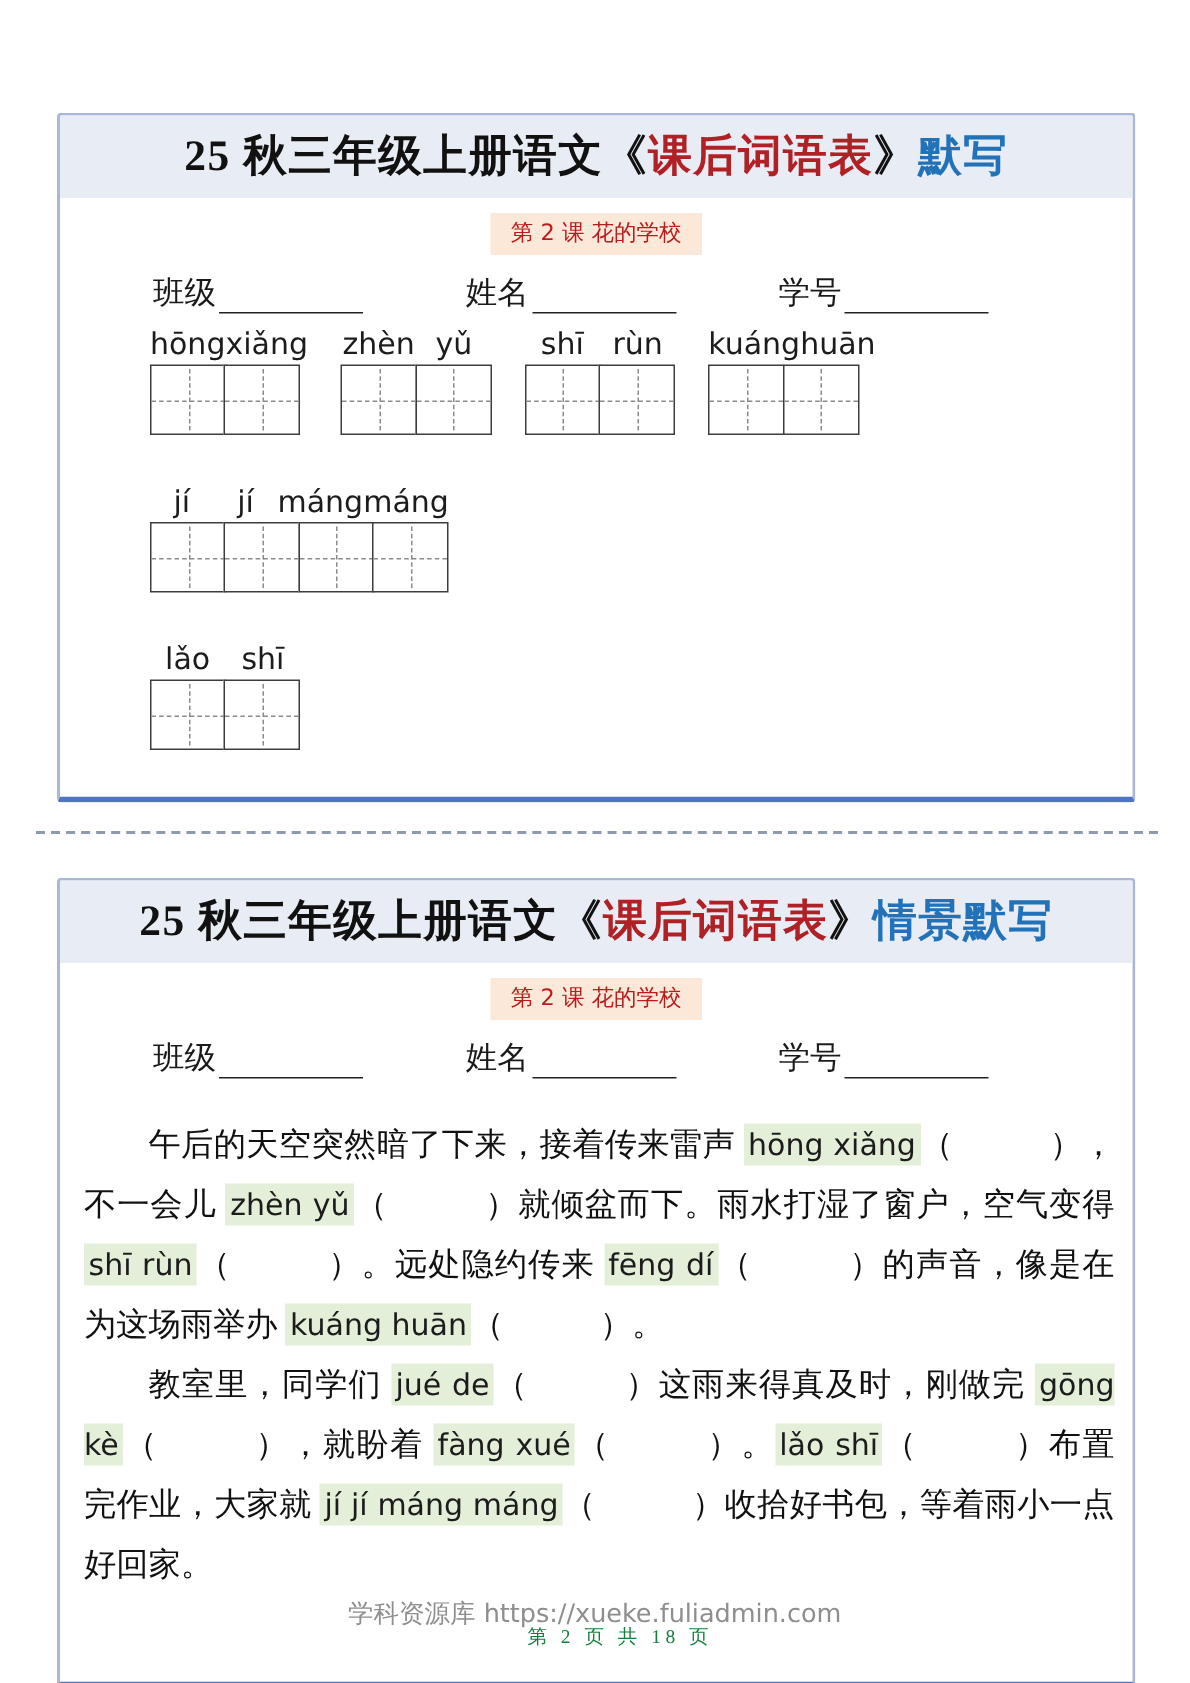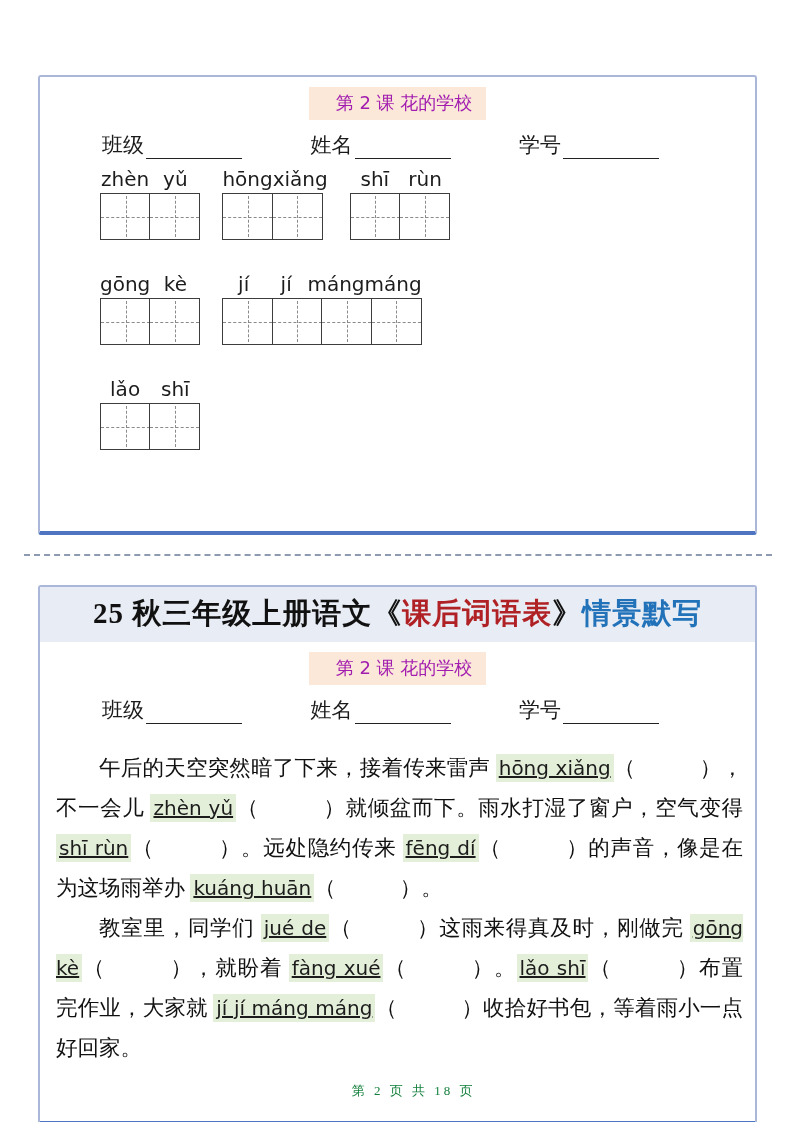--- a/index.html
+++ b/index.html
@@ -30,23 +30,23 @@
     letter-spacing:1px;
     color:#111111;
   }
   .c-red  { color:#b02125; }
   .c-blue { color:#2272b9; }
 
   .badge-wrap { text-align:center; margin-top:10px; }
   .lesson-badge {
     display:inline-block;
     background:#fbe8d9;
-    color:#a21caf;
-    font-size:18px;
-    padding:4px 14px 5px 27px;
+    color:#b91c1c;
+    font-size:15px;
+    padding:4px 14px 5px 14px;
     font-family:"DejaVu Sans", sans-serif;
     font-weight:500;
   }
 
   .fields-row {
     display:flex; justify-content:space-between;
     padding:0 96px 0 62px;
     margin-top:9px;
     font-size:21px; color:#1a1a1a;
     height:30px; align-items:flex-end;
@@ -104,21 +104,20 @@
     color:#111111;
   }
   .body-para { text-indent:2em; text-align:justify; }
   .py-hl {
     background:#e3efd8;
     font-family:"DejaVu Sans", sans-serif;
     font-size:20px;
     padding:2px 3px;
     text-indent:0; display:inline;
     color:#1c1c1c;
-    text-decoration:underline;
   }
   .blank { display:inline-block; width:64px; height:1px; }
 
   .footer-watermark {
     position:absolute; top:1064px; left:0; width:793px;
     text-align:center;
     font-family:"DejaVu Sans", sans-serif;
     font-size:17px; color:#8e8e8e;
     z-index:3;
   }
@@ -129,20 +128,23 @@
     letter-spacing:3px;
     z-index:3;
   }
 </style>
 </head>
 <body>
 
 <div class="page">
 
   <div class="sheet sheet1">
+    <div class="band-title">
+      <span>25 秋三年级上册语文</span><span>《</span><span class="c-red">课后词语表</span><span>》</span><span class="c-blue">默写</span>
+    </div>
     <div class="badge-wrap">
       <span class="lesson-badge">第 2 课 花的学校</span>
     </div>
     <div class="fields-row">
       <span class="field">
           <span>班级</span>
           <span class="field-underline"></span>
         </span>
       <span class="field">
           <span>姓名</span>
@@ -150,60 +152,60 @@
         </span>
       <span class="field">
           <span>学号</span>
           <span class="field-underline"></span>
         </span>
     </div>
     <div class="word-rows" id="word-rows-1">
         <div class="word-row">
           <div class="word-group">
             <div class="pinyin-row">
+              <span class="syl">hōng</span>
+              <span class="syl">xiǎng</span>
+            </div>
+            <div class="cells">
+              <div class="cell"></div>
+              <div class="cell"></div>
+            </div>
+          </div>
+          <div class="word-group">
+            <div class="pinyin-row">
               <span class="syl">zhèn</span>
               <span class="syl">yǔ</span>
             </div>
             <div class="cells">
               <div class="cell"></div>
               <div class="cell"></div>
             </div>
           </div>
           <div class="word-group">
             <div class="pinyin-row">
-              <span class="syl">hōng</span>
-              <span class="syl">xiǎng</span>
-            </div>
-            <div class="cells">
-              <div class="cell"></div>
-              <div class="cell"></div>
-            </div>
-          </div>
-          <div class="word-group">
-            <div class="pinyin-row">
               <span class="syl">shī</span>
               <span class="syl">rùn</span>
             </div>
             <div class="cells">
               <div class="cell"></div>
               <div class="cell"></div>
             </div>
           </div>
+          <div class="word-group">
+            <div class="pinyin-row">
+              <span class="syl">kuáng</span>
+              <span class="syl">huān</span>
+            </div>
+            <div class="cells">
+              <div class="cell"></div>
+              <div class="cell"></div>
+            </div>
+          </div>
         </div>
         <div class="word-row">
-          <div class="word-group">
-            <div class="pinyin-row">
-              <span class="syl">gōng</span>
-              <span class="syl">kè</span>
-            </div>
-            <div class="cells">
-              <div class="cell"></div>
-              <div class="cell"></div>
-            </div>
-          </div>
           <div class="word-group">
             <div class="pinyin-row">
               <span class="syl">jí</span>
               <span class="syl">jí</span>
               <span class="syl">máng</span>
               <span class="syl">máng</span>
             </div>
             <div class="cells">
               <div class="cell"></div>
               <div class="cell"></div>
@@ -249,15 +251,16 @@
           <span>学号</span>
           <span class="field-underline"></span>
         </span>
     </div>
     <div class="paragraphs" id="paragraphs-2">
         <p class="body-para"><span>午后的天空突然暗了下来，接着传来雷声 </span><span class="py-hl">hōng xiǎng</span><span>（</span><span class="blank"></span><span>），不一会儿 </span><span class="py-hl">zhèn yǔ</span><span>（</span><span class="blank"></span><span>）就倾盆而下。雨水打湿了窗户，空气变得 </span><span class="py-hl">shī rùn</span><span>（</span><span class="blank"></span><span>）。远处隐约传来 </span><span class="py-hl">fēng dí</span><span>（</span><span class="blank"></span><span>）的声音，像是在为这场雨举办 </span><span class="py-hl">kuáng huān</span><span>（</span><span class="blank"></span><span>）。</span></p>
         <p class="body-para"><span>教室里，同学们 </span><span class="py-hl">jué de</span><span>（</span><span class="blank"></span><span>）这雨来得真及时，刚做完 </span><span class="py-hl">gōng kè</span><span>（</span><span class="blank"></span><span>），就盼着 </span><span class="py-hl">fàng xué</span><span>（</span><span class="blank"></span><span>）。</span><span class="py-hl">lǎo shī</span><span>（</span><span class="blank"></span><span>）布置完作业，大家就 </span><span class="py-hl">jí jí máng máng</span><span>（</span><span class="blank"></span><span>）收拾好书包，等着雨小一点好回家。</span></p>
       </div>
   </div>
 
+  <div class="footer-watermark">学科资源库 https://xueke.fuliadmin.com</div>
   <div class="footer-page">第 2 页 共 18 页</div>
 
 </div>
 
 </body></html>

